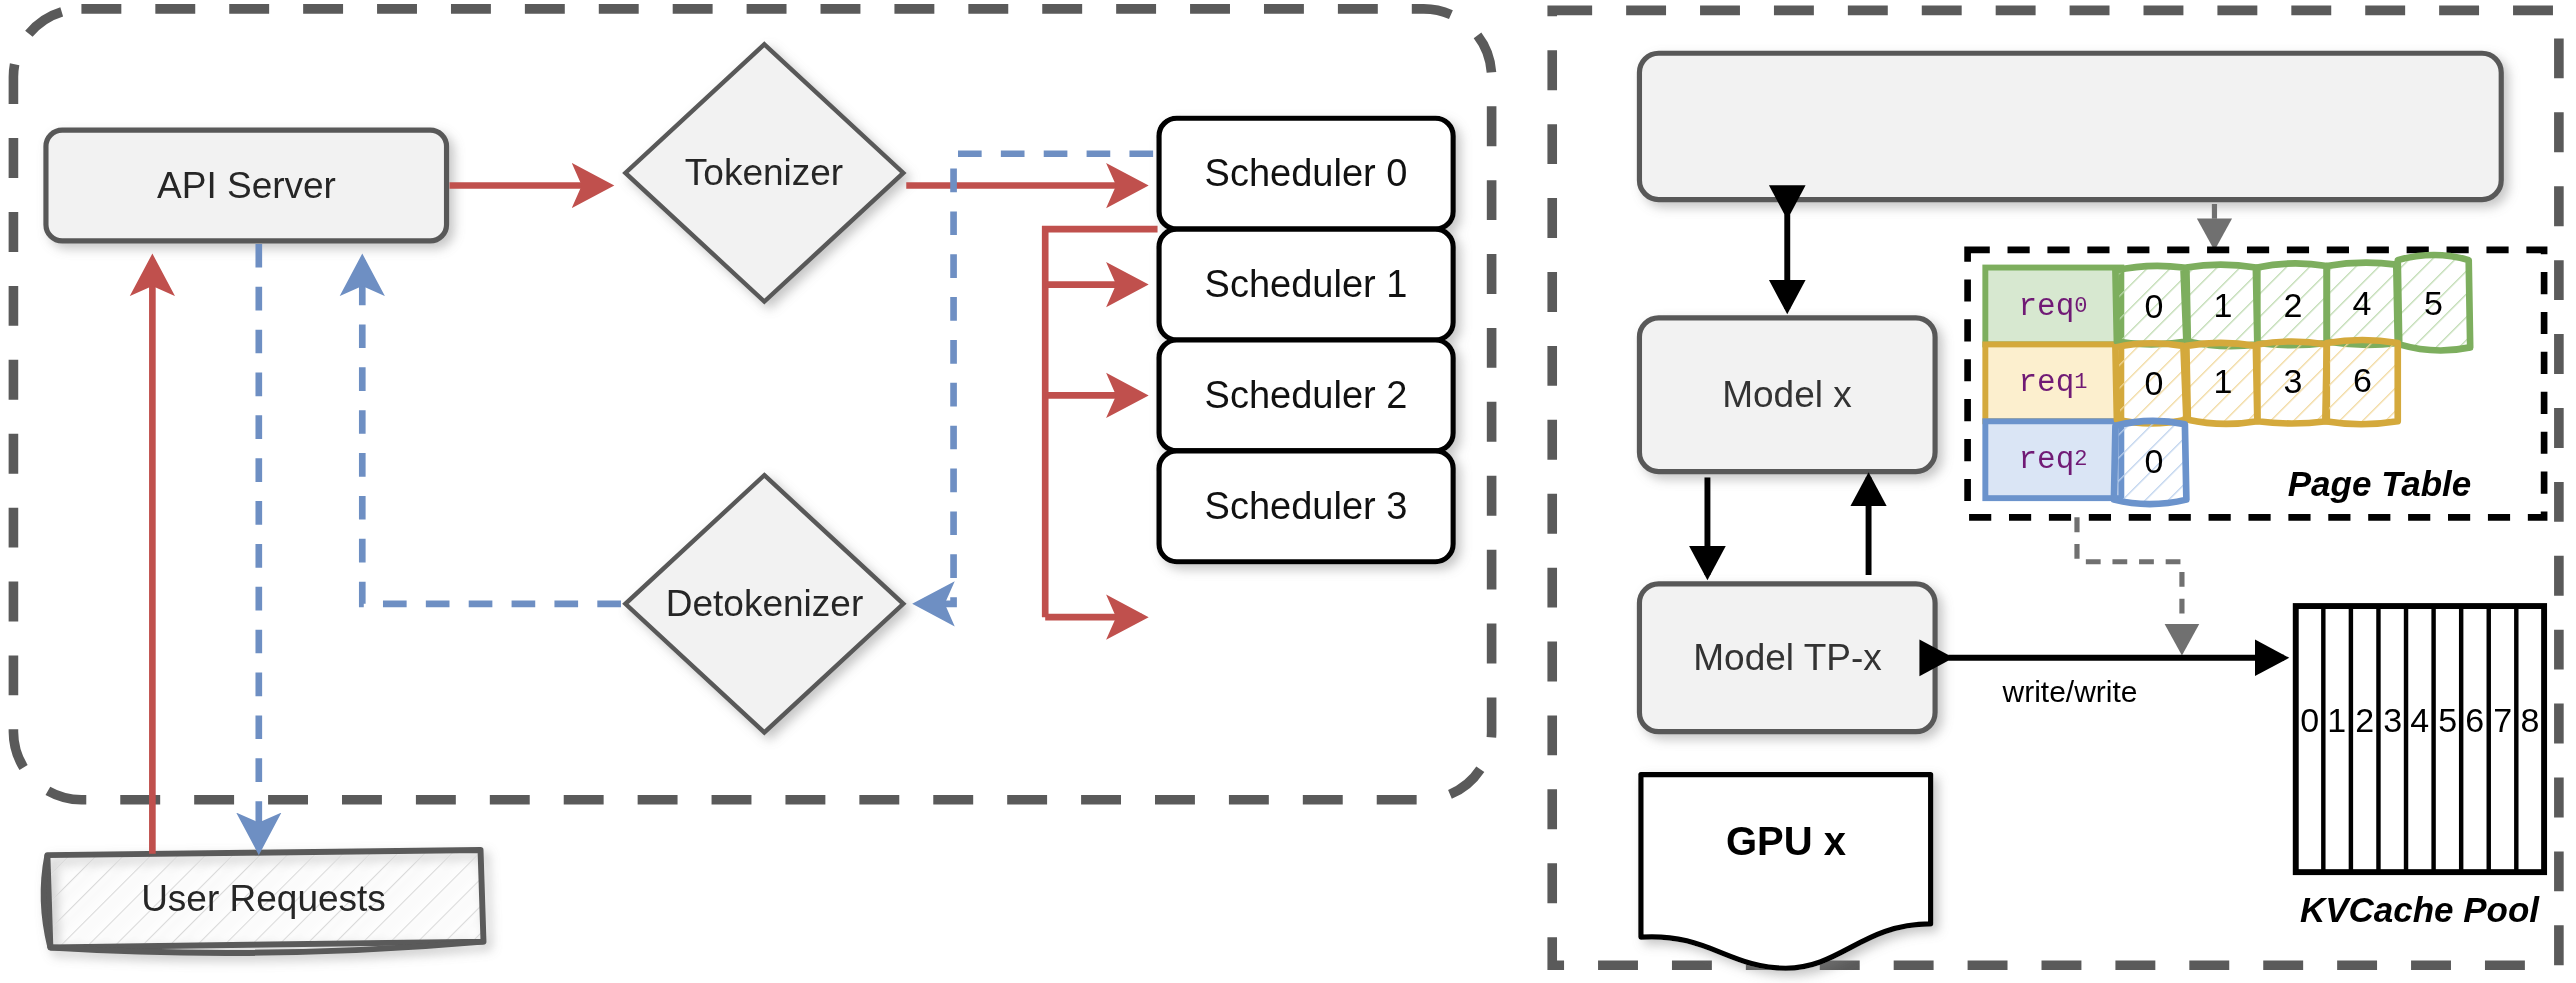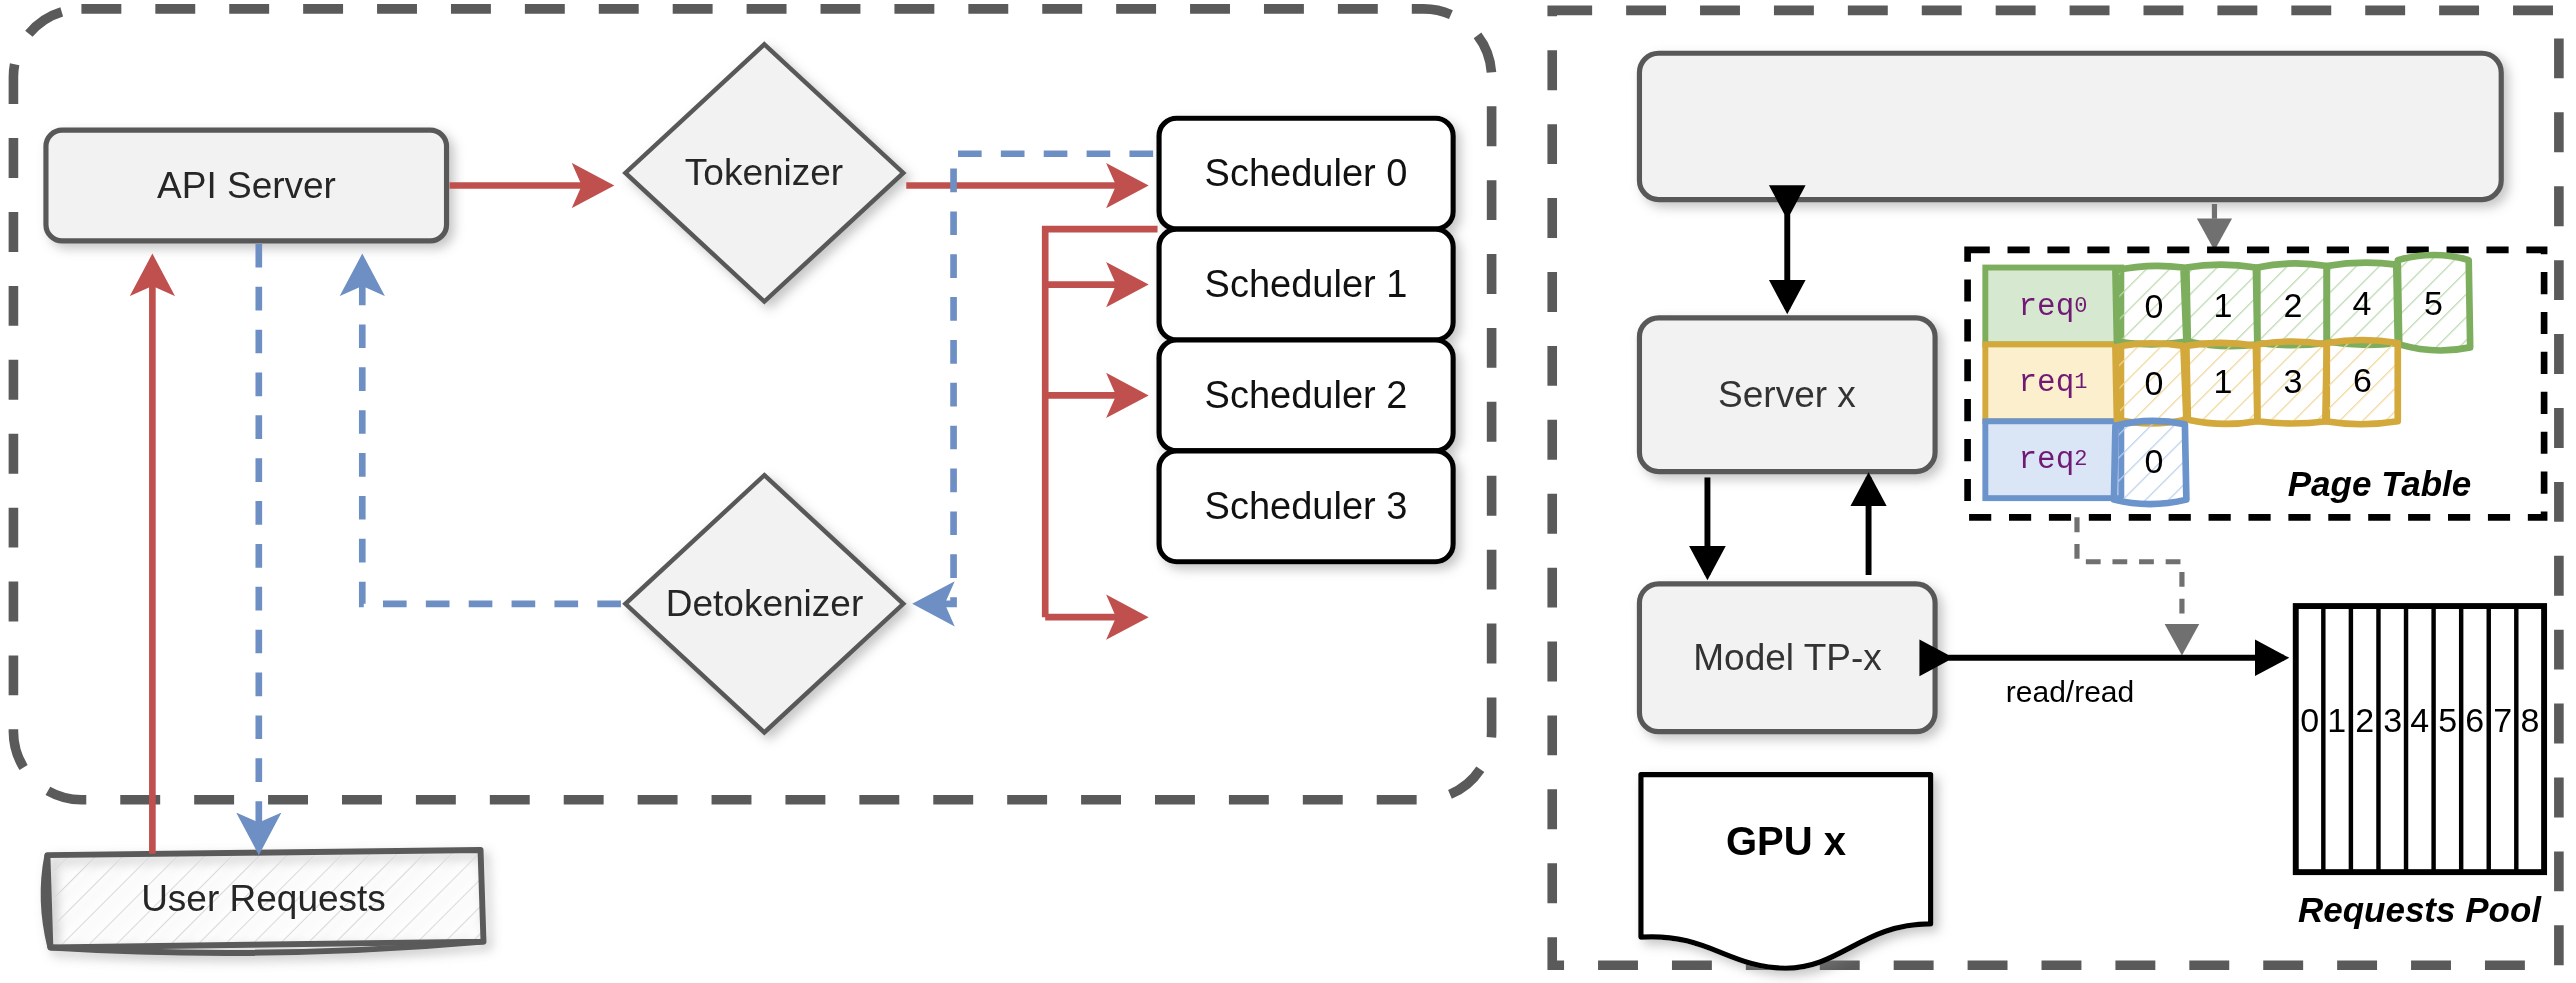--- a/index.html
+++ b/index.html
@@ -183,27 +183,27 @@
   <div class="lbl node-lbl" style="left:611px;top:582px;width:307px;height:44px;">Detokenizer</div>
 
   <div class="lbl sched-lbl" style="left:1159px;top:118px;width:294px;height:111px;">Scheduler 0</div>
   <div class="lbl sched-lbl" style="left:1159px;top:229px;width:294px;height:111px;">Scheduler 1</div>
   <div class="lbl sched-lbl" style="left:1159px;top:340px;width:294px;height:111px;">Scheduler 2</div>
   <div class="lbl sched-lbl" style="left:1159px;top:451px;width:294px;height:111px;">Scheduler 3</div>
 
   <div class="lbl node-lbl" style="left:47px;top:857px;width:433px;height:83px;">User Requests</div>
 
 
-  <div class="lbl node-lbl-dark" style="left:1639px;top:318px;width:296px;height:154px;">Server x</div>
+  <div class="lbl node-lbl-dark" style="left:1639px;top:318px;width:296px;height:154px;">Model x</div>
 
   <div class="lbl gpu-lbl" style="left:1641px;top:804px;width:290px;height:74px;">GPU x</div>
 
   <div class="lbl node-lbl-dark" style="left:1635px;top:584px;width:305px;height:148px;">Model TP-x</div>
 
-  <div class="lbl rw-lbl" style="left:1948px;top:670px;width:244px;height:43px;">read/read</div>
+  <div class="lbl rw-lbl" style="left:1948px;top:670px;width:244px;height:43px;">write/write</div>
 
   <div class="lbl req-lbl" style="left:1985px;top:268px;width:136px;height:77px;">
     <span>req</span>
       <sub>0</sub>
   </div>
   <div class="lbl req-lbl" style="left:1985px;top:344px;width:136px;height:77px;">
     <span>req</span>
       <sub>1</sub>
   </div>
   <div class="lbl req-lbl" style="left:1985px;top:421px;width:136px;height:77px;">
@@ -229,16 +229,16 @@
   <div class="lbl kv-num" style="left:2296px;top:687px;width:27.6px;height:67px;">0</div>
   <div class="lbl kv-num" style="left:2323px;top:687px;width:27.6px;height:67px;">1</div>
   <div class="lbl kv-num" style="left:2351px;top:687px;width:27.6px;height:67px;">2</div>
   <div class="lbl kv-num" style="left:2379px;top:687px;width:27.6px;height:67px;">3</div>
   <div class="lbl kv-num" style="left:2406px;top:687px;width:27.6px;height:67px;">4</div>
   <div class="lbl kv-num" style="left:2434px;top:687px;width:27.6px;height:67px;">5</div>
   <div class="lbl kv-num" style="left:2461px;top:687px;width:27.6px;height:67px;">6</div>
   <div class="lbl kv-num" style="left:2489px;top:687px;width:27.6px;height:67px;">7</div>
   <div class="lbl kv-num" style="left:2516px;top:687px;width:28px;height:67px;">8</div>
 
-  <div class="lbl cap-lbl" style="left:2288px;top:884px;width:263px;height:52px;">Requests Pool</div>
+  <div class="lbl cap-lbl" style="left:2288px;top:884px;width:263px;height:52px;">KVCache Pool</div>
 
 </div>
 
 
 </body></html>

